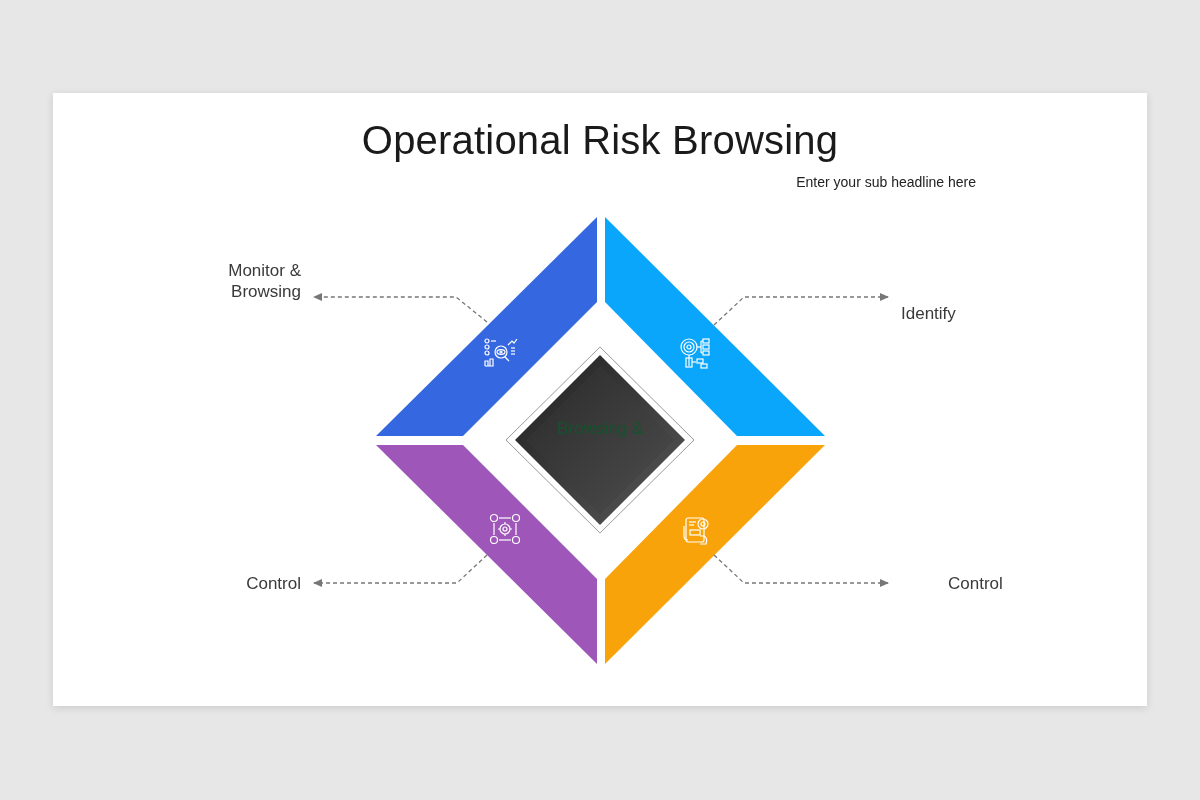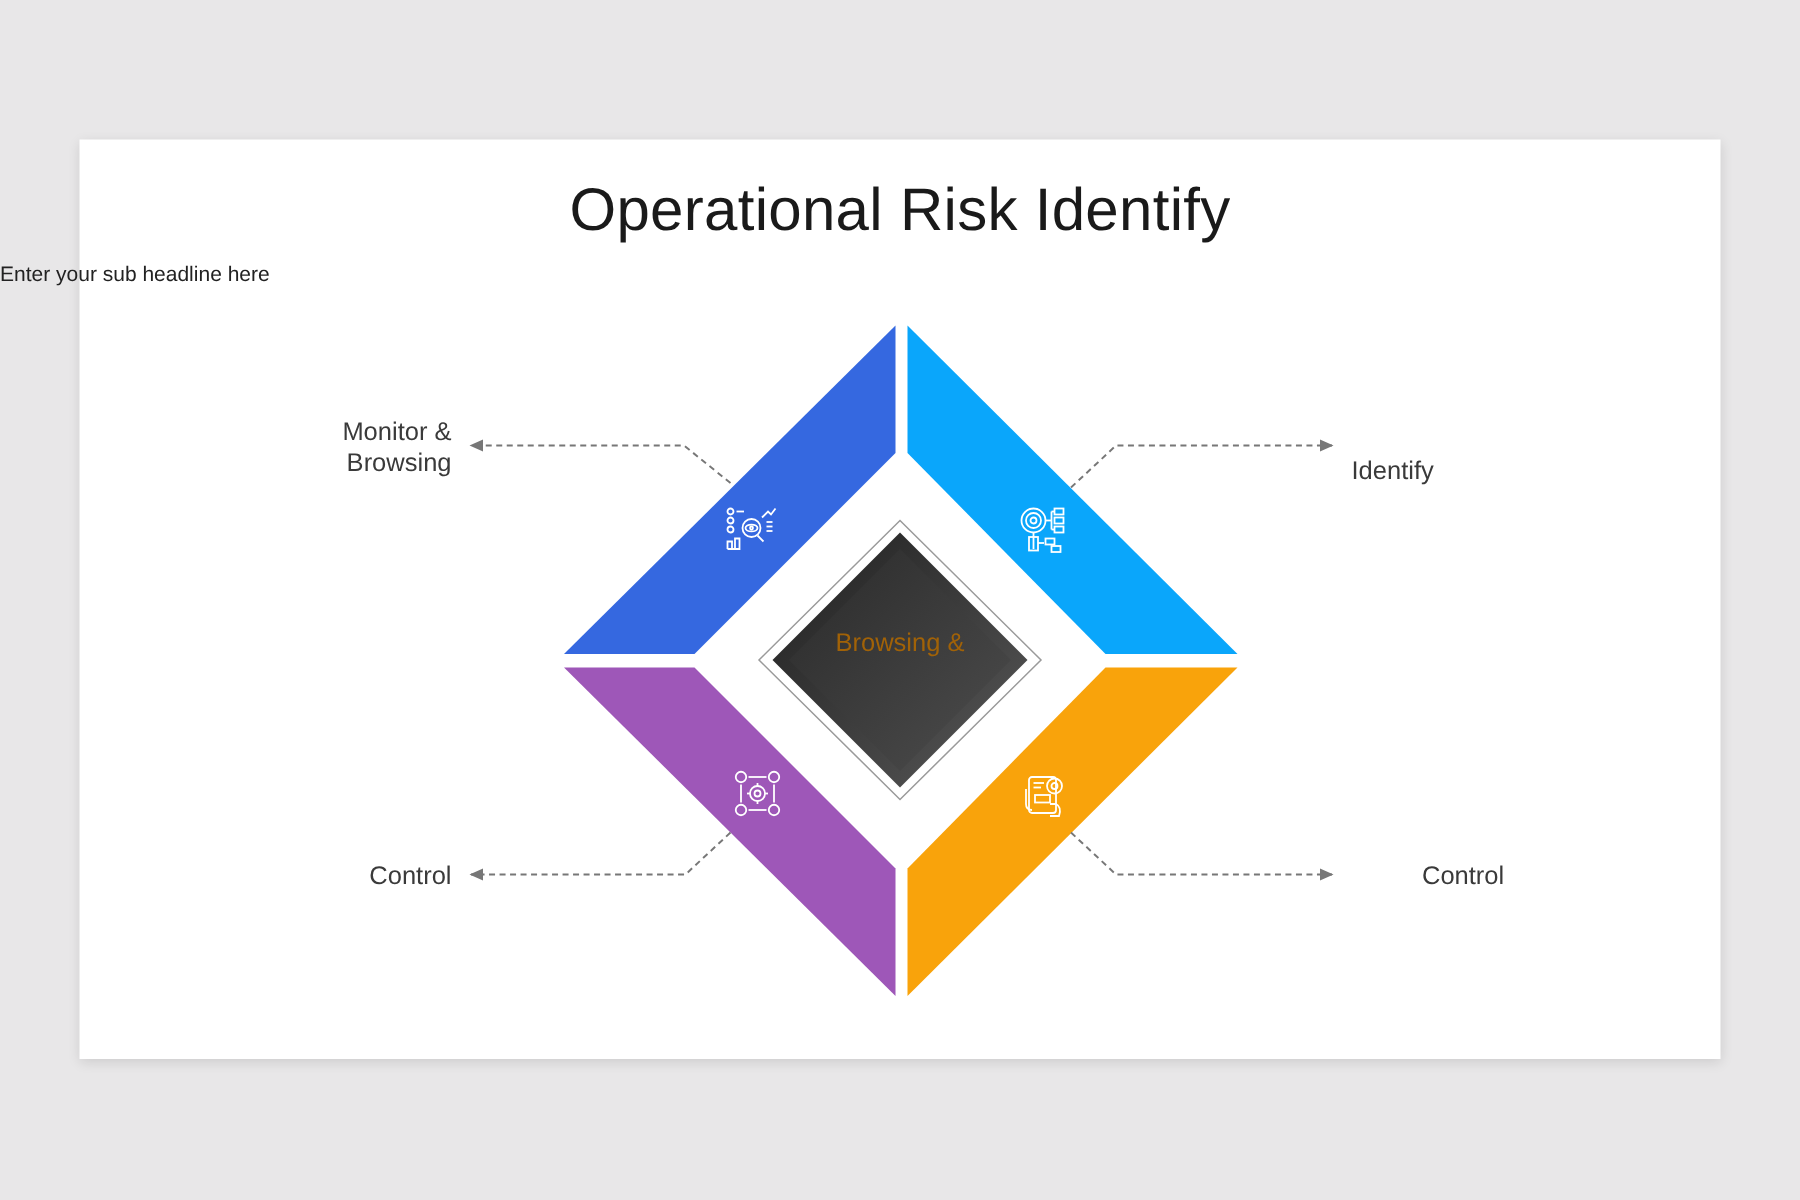--- a/index.html
+++ b/index.html
@@ -21,50 +21,50 @@
     position: absolute;
     left: 0; top: 118px; width: 1200px;
     text-align: center;
     font-size: 40px;
     color: #1a1a1a;
     letter-spacing: 0.2px;
   }
   .subtitle {
     position: absolute;
     left: 0; top: 174px; width: 976px;
-    text-align: left;
+    text-align: right;
     font-size: 14px;
     color: #222;
   }
   svg.diagram {
     position: absolute; left: 0; top: 0;
     width: 1200px; height: 800px;
   }
   .label {
     position: absolute;
     font-size: 17px;
     color: #3a3a3a;
     line-height: 21px;
   }
   .label.right-align { text-align: right; }
   .center-text {
     position: absolute;
     left: 500px; top: 418px; width: 200px;
     text-align: center;
-    color: #a16207;
+    color: #14532d;
     font-size: 17px;
     line-height: 22px;
   }
 </style>
 </head>
 <body>
 
 <div class="slide"></div>
 
-<div class="title">Operational Risk Identify</div>
+<div class="title">Operational Risk Browsing</div>
 <div class="subtitle">Enter your sub headline here</div>
 
 <svg class="diagram" viewBox="0 0 1200 800">
   <defs>
     <linearGradient id="darkGrad" x1="0" y1="0" x2="1" y2="1">
       <stop offset="0" stop-color="#1f1f1f"></stop>
       <stop offset="0.5" stop-color="#3b3b3b"></stop>
       <stop offset="1" stop-color="#5a5a5a"></stop>
     </linearGradient>
     <linearGradient id="darkInner" x1="0" y1="0" x2="1" y2="1">
@@ -158,21 +158,21 @@
     <rect x="8" y="14" width="10" height="5"></rect>
     <path d="M2,10 L2,20 Q2,24 6,24"></path>
     <path d="M18,20 L22,20 Q26,22 24,28 L18,28"></path>
   </g>
 </svg>
 
 <div class="center-text">
   <div>Browsing &amp;</div>
 </div>
 
-<div class="label right-align" style="left:180px; top:277px; width:121px;">
+<div class="label right-align" style="left:180px; top:260px; width:121px;">
   <div>Monitor &amp;</div>
   <div>Browsing</div>
 </div>
 
 <div class="label" style="left:901px; top:287px;margin-top:16px;">Identify</div>
 
 <div class="label right-align" style="left:180px; top:573px; width:121px;">Control</div>
 
 <div class="label" style="left:948px; top:573px;">Control</div>
 

